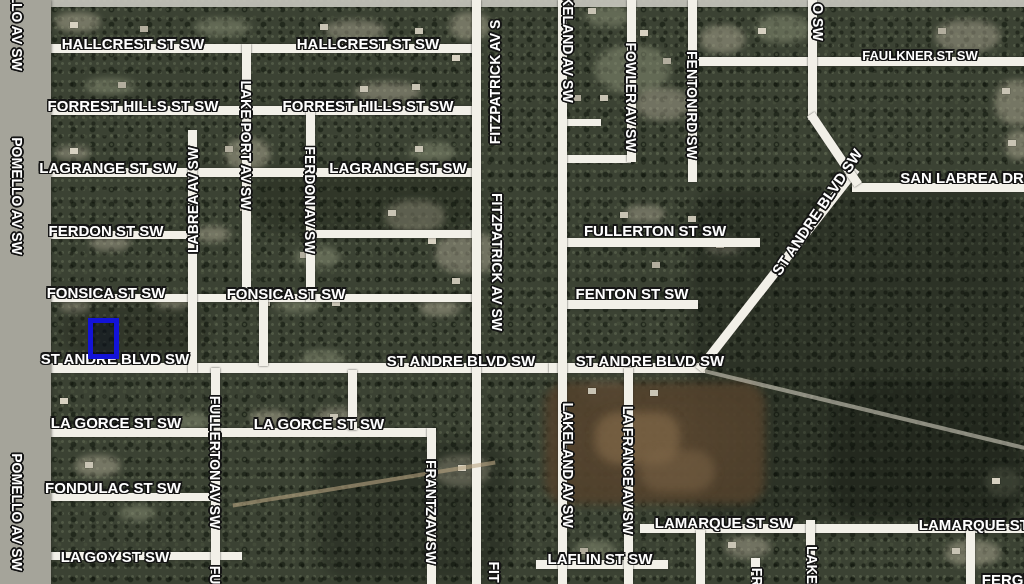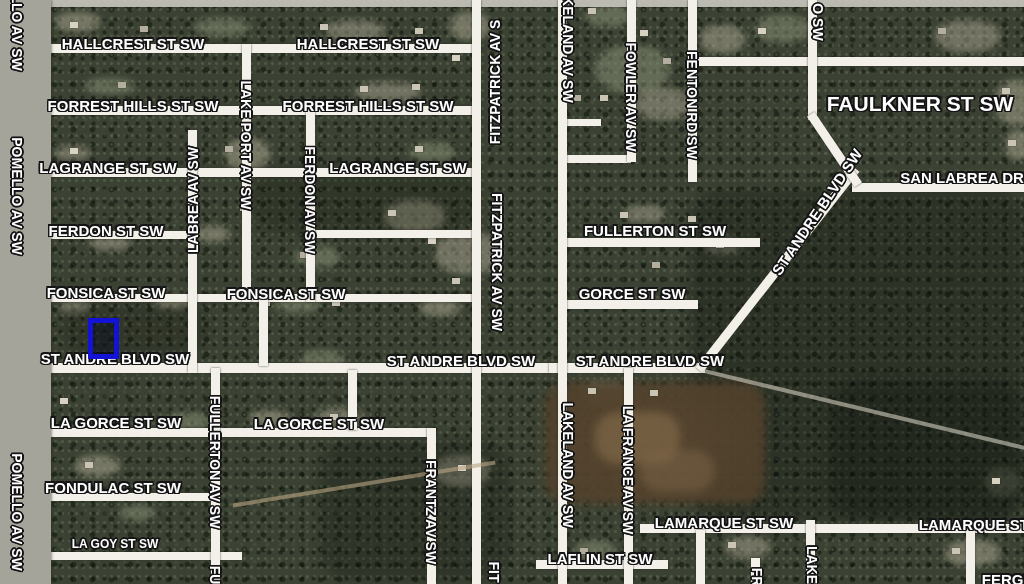--- a/index.html
+++ b/index.html
@@ -194,24 +194,24 @@
       <div class="street-label" style="left: 398px; top: 167px; font-size: 15px; transform: translate(-50%, -50%) rotate(0deg);">LAGRANGE ST SW</div>
       <div class="street-label" style="left: 106px; top: 230px; font-size: 15px; transform: translate(-50%, -50%) rotate(0deg);">FERDON ST SW</div>
       <div class="street-label" style="left: 106px; top: 292px; font-size: 15px; transform: translate(-50%, -50%) rotate(0deg);">FONSICA ST SW</div>
       <div class="street-label" style="left: 286px; top: 293px; font-size: 15px; transform: translate(-50%, -50%) rotate(0deg);">FONSICA ST SW</div>
       <div class="street-label" style="left: 115px; top: 358px; font-size: 15px; transform: translate(-50%, -50%) rotate(0deg);">ST ANDRE BLVD SW</div>
       <div class="street-label" style="left: 461px; top: 360px; font-size: 15px; transform: translate(-50%, -50%) rotate(0deg);">ST ANDRE BLVD SW</div>
       <div class="street-label" style="left: 650px; top: 360px; font-size: 15px; transform: translate(-50%, -50%) rotate(0deg);">ST ANDRE BLVD SW</div>
       <div class="street-label" style="left: 116px; top: 422px; font-size: 15px; transform: translate(-50%, -50%) rotate(0deg);">LA GORCE ST SW</div>
       <div class="street-label" style="left: 319px; top: 423px; font-size: 15px; transform: translate(-50%, -50%) rotate(0deg);">LA GORCE ST SW</div>
       <div class="street-label" style="left: 113px; top: 487px; font-size: 15px; transform: translate(-50%, -50%) rotate(0deg);">FONDULAC ST SW</div>
-      <div class="street-label" style="left: 115px; top: 544px; font-size: 12px; transform: translate(-50%, -50%) rotate(0deg);">LA GOY ST SW</div>
+      <div class="street-label" style="left: 115px; top: 556px; font-size: 15px; transform: translate(-50%, -50%) rotate(0deg);">LA GOY ST SW</div>
       <div class="street-label" style="left: 655px; top: 230px; font-size: 15px; transform: translate(-50%, -50%) rotate(0deg);">FULLERTON ST SW</div>
-      <div class="street-label" style="left: 632px; top: 293px; font-size: 15px; transform: translate(-50%, -50%) rotate(0deg);">GORCE ST SW</div>
-      <div class="street-label" style="left: 920px; top: 55px; font-size: 21px; transform: translate(-50%, -50%) rotate(0deg); margin-top: 48px;">FAULKNER ST SW</div>
+      <div class="street-label" style="left: 632px; top: 293px; font-size: 15px; transform: translate(-50%, -50%) rotate(0deg);">FENTON ST SW</div>
+      <div class="street-label" style="left: 920px; top: 55px; font-size: 13px; transform: translate(-50%, -50%) rotate(0deg);">FAULKNER ST SW</div>
       <div class="street-label" style="left: 962px; top: 177px; font-size: 15px; transform: translate(-50%, -50%) rotate(0deg);">SAN LABREA DR</div>
       <div class="street-label" style="left: 724px; top: 522px; font-size: 15px; transform: translate(-50%, -50%) rotate(0deg);">LAMARQUE ST SW</div>
       <div class="street-label" style="left: 988px; top: 524px; font-size: 15px; transform: translate(-50%, -50%) rotate(0deg);">LAMARQUE ST SW</div>
       <div class="street-label" style="left: 600px; top: 558px; font-size: 15px; transform: translate(-50%, -50%) rotate(0deg);">LAFLIN ST SW</div>
       <div class="street-label" style="left: 1008px; top: 579px; font-size: 15px; transform: translate(-50%, -50%) rotate(0deg);">FERGU</div>
       <div class="street-label" style="left: 817px; top: 212px; font-size: 15px; transform: translate(-50%, -50%) rotate(-56deg);">ST ANDRE BLVD SW</div>
       <div class="street-label" style="left: 17px; top: 12px; font-size: 14px; transform: translate(-50%, -50%) rotate(90deg);">POMELLO AV SW</div>
       <div class="street-label" style="left: 17px; top: 196px; font-size: 14px; transform: translate(-50%, -50%) rotate(90deg);">POMELLO AV SW</div>
       <div class="street-label" style="left: 17px; top: 512px; font-size: 14px; transform: translate(-50%, -50%) rotate(90deg);">POMELLO AV SW</div>
       <div class="street-label" style="left: 246px; top: 145px; font-size: 14px; transform: translate(-50%, -50%) rotate(90deg);">LAKE PORT AV SW</div>

